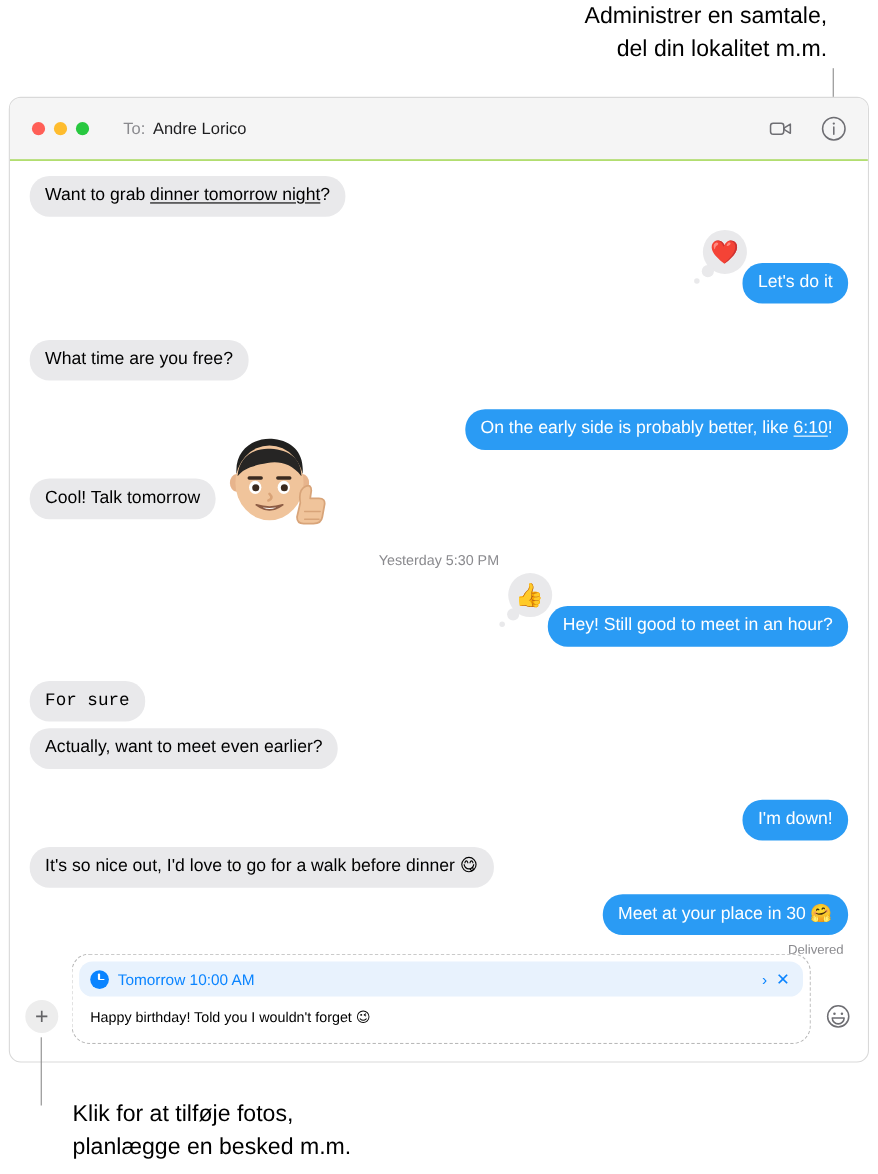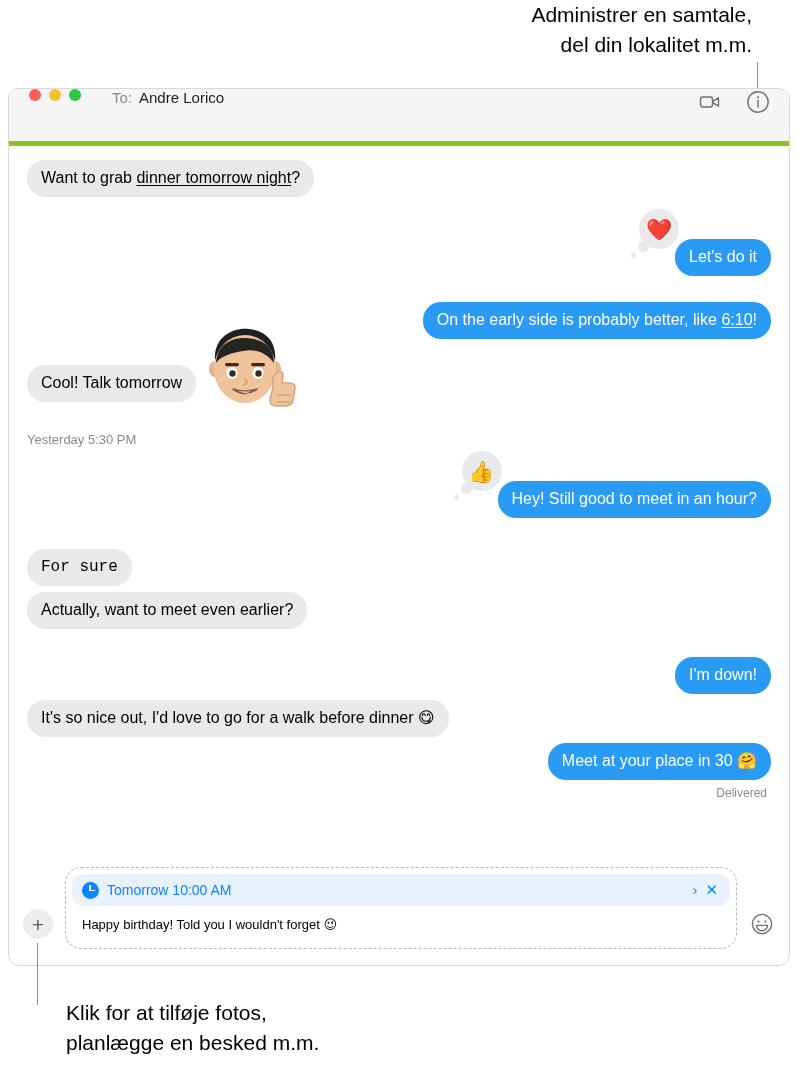--- a/index.html
+++ b/index.html
@@ -64,23 +64,23 @@
     overflow: hidden;
     display: flex;
     flex-direction: column;
   }
 
   
   #titlebar {
     height: 57px;
     min-height: 57px;
     background: #f5f5f5;
-    border-bottom: 5px solid #84cc16;
-    display: flex;
-    align-items: flex-start;
+    border-bottom: 1px solid #84cc16;
+    display: flex;
+    align-items: center;
     padding: 0 18px 0 20px;
     box-sizing: border-box;
   }
   .traffic-lights {
     display: flex;
     gap: 8px;
     align-items: center;
   }
   .tl {
     width: 12px;
@@ -249,20 +249,21 @@
   .sticker {
     position: absolute;
     font-size: 58px;
     line-height: 1;
     z-index: 5;
     pointer-events: none;
   }
 
   
   .timestamp {
+    text-align: center;
     color: #8a8a8e;
     font-size: 13px;
     margin: 30px 0 18px 0;
   }
 
   
   .status {
     text-align: right;
     color: #8a8a8e;
     font-size: 12px;
@@ -423,20 +424,25 @@
 
     <div class="msg-row right" style="margin-top:42px;">
       <div class="bubble out tail-out">
         <span class="tapback">
           <span>❤️</span>
         </span>
         <span>Let's do it</span>
       </div>
     </div>
 
+    <div class="msg-row left" style="margin-top:33px;">
+      <div class="bubble in tail-in">
+        <span>What time are you free?</span>
+      </div>
+    </div>
 
     <div class="msg-row right" style="margin-top:26px;">
       <div class="bubble out tail-out">
         <span>On the early side is probably better, like </span><span class="link">6:10</span><span>!</span>
       </div>
     </div>
 
     <div class="msg-row left" style="margin-top:26px;">
       <div class="bubble in tail-in">
         <span>Cool! Talk tomorrow</span>

